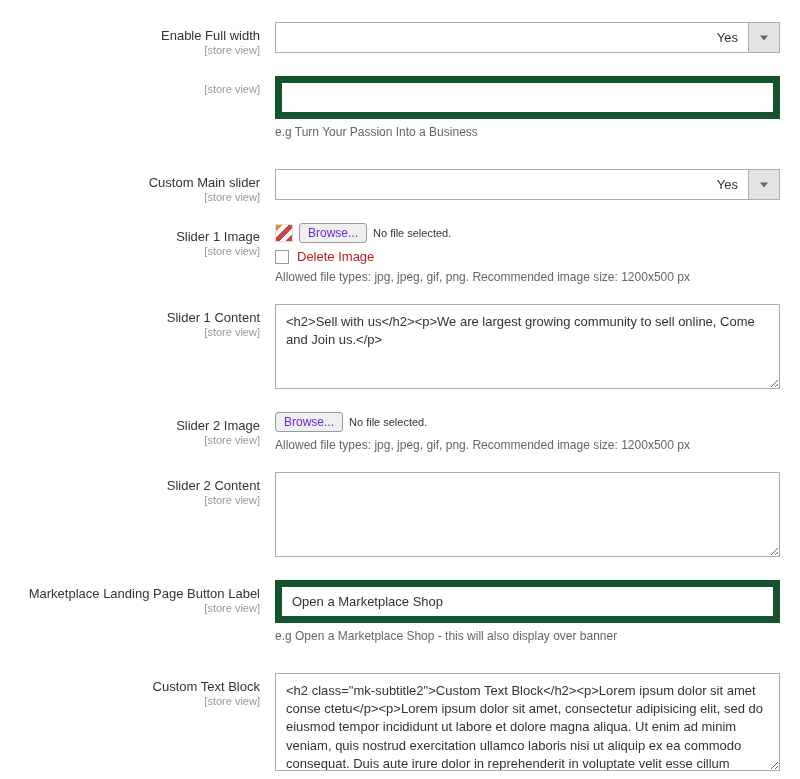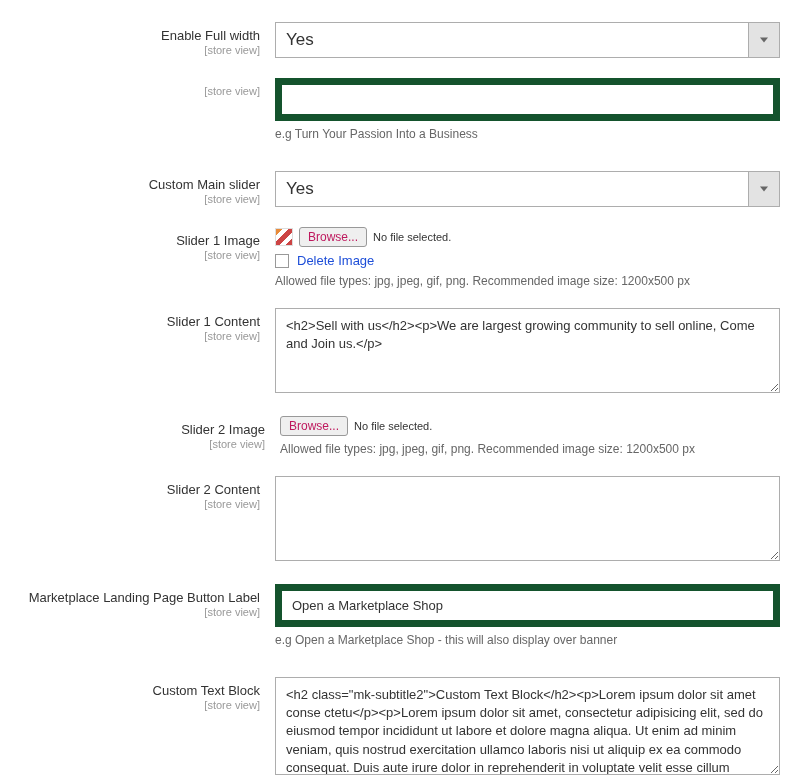--- a/index.html
+++ b/index.html
@@ -40,23 +40,24 @@
     }
     .select-wrap {
       display: flex;
       width: 100%;
     }
     .select-input {
       flex: 1;
       border: 1px solid #adadad;
       border-right: none;
       padding: 7px 10px;
-      font-size: 17px;
-      background: #fff;
-      color: #333;
+      font-size: 13px;
+      background: #fff;
+      color: #333;
+      text-align: right;
     }
     .select-btn {
       width: 32px;
       background: #e3e3e3;
       border: 1px solid #adadad;
       display: flex;
       align-items: center;
       justify-content: center;
       cursor: pointer;
     }
@@ -105,21 +106,21 @@
       background: linear-gradient(135deg, #e88b3a 20%, #fff 20%, #fff 40%, #c44 40%, #c44 60%, #fff 60%, #fff 80%, #c44 80%);
       border: 1px solid #ddd;
     }
     .browse-btn {
       background: #efefef;
       border: 1px solid #999;
       border-radius: 3px;
       padding: 2px 8px;
       font-size: 12px;
       cursor: pointer;
-      color: #be185d;
+      color: #6d28d9;
       font-family: Arial, Helvetica, sans-serif;
     }
     .file-status {
       color: #333;
       font-size: 11px;
     }
     .checkbox-row {
       display: flex;
       align-items: center;
       gap: 8px;
@@ -127,21 +128,21 @@
       margin-top: 4px;
     }
     .checkbox-input {
       width: 14px;
       height: 14px;
       border: 1px solid #999;
       cursor: pointer;
       background: #fff;
     }
     .checkbox-label {
-      color: #1d4ed8;
+      color: #b91c1c;
       font-size: 13px;
     }
   </style>
 </head>
 <body>
 
 <div class="form-row">
   <div class="label-col">
     <span class="label-main">Enable Full width</span>
     <span class="label-scope">[store view]</span>
@@ -207,21 +208,21 @@
 <div class="form-row">
   <div class="label-col">
     <span class="label-main">Slider 1 Content</span>
     <span class="label-scope">[store view]</span>
   </div>
   <div class="field-col">
     <textarea class="textarea-input" style="height: 85px;">&lt;h2&gt;Sell with us&lt;/h2&gt;&lt;p&gt;We are largest growing community to sell online, Come and Join us.&lt;/p&gt;</textarea>
   </div>
 </div>
 
-<div class="form-row" style="justify-content:flex-end;">
+<div class="form-row" style="">
   <div class="label-col">
     <span class="label-main">Slider 2 Image</span>
     <span class="label-scope">[store view]</span>
   </div>
   <div class="field-col">
     <div class="file-row">
       <button class="browse-btn">Browse...</button>
       <span class="file-status">No file selected.</span>
     </div>
     <div class="hint">Allowed file types: jpg, jpeg, gif, png. Recommended image size: 1200x500 px</div>

